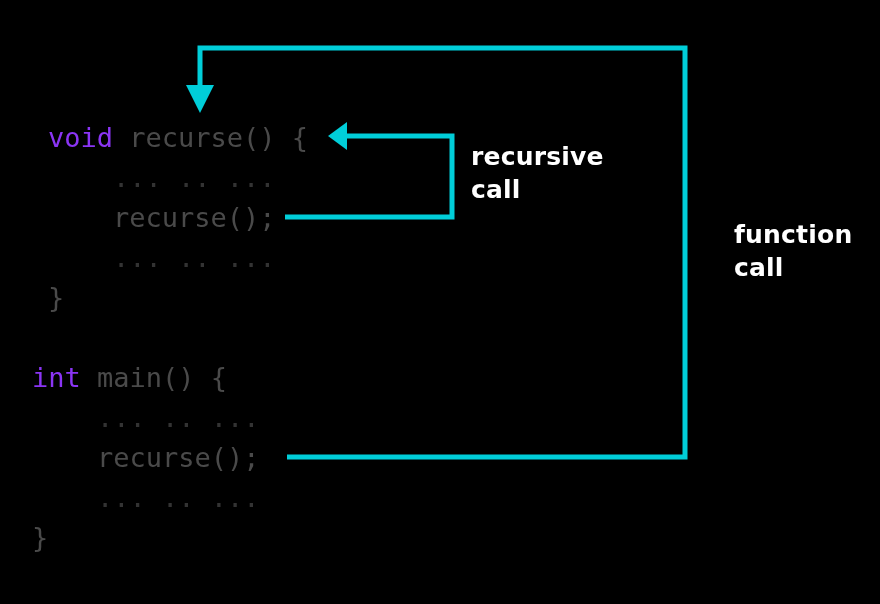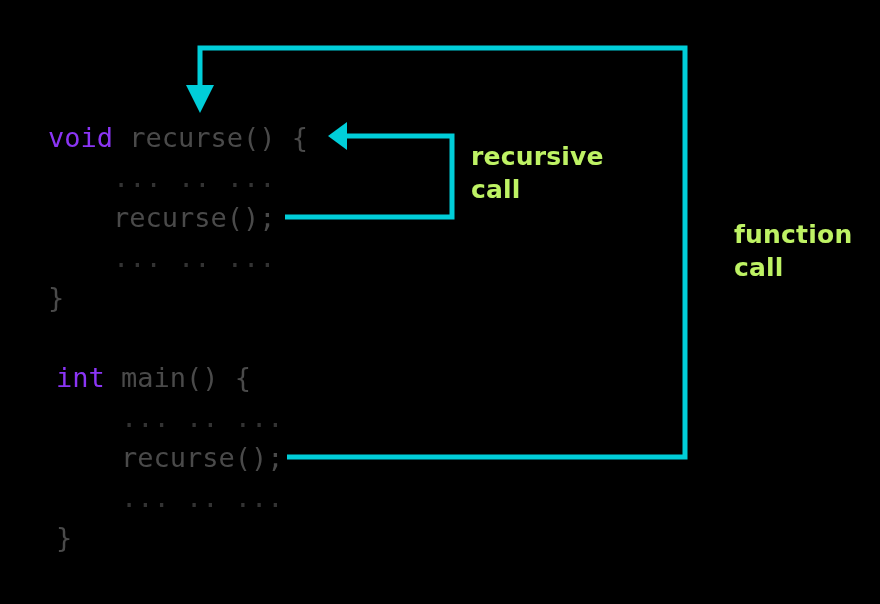--- a/index.html
+++ b/index.html
@@ -29,36 +29,36 @@
     line-height: 40px;
     white-space: pre;
     color: #4a4a4a;
     letter-spacing: 0px;
   }
   #code-func {
     left: 48px;
     top: 118px;
   }
   #code-main {
-    left: 56px;
+    left: 32px;
     top: 358px;
   }
   .kw {
     color: #8b35f5;
   }
   .dots {
     color: #333333;
   }
   .anno-label {
     position: absolute;
     font-family: "DejaVu Sans", sans-serif;
     font-weight: bold;
     font-size: 25px;
     line-height: 33px;
-    color: #bef264;
+    color: #ffffff;
     letter-spacing: 0.2px;
     white-space: pre-line;
   }
   #label-recursive {
     left: 471px;
     top: 140px;
     width: 170px;
   }
   #label-function {
     left: 734px;

